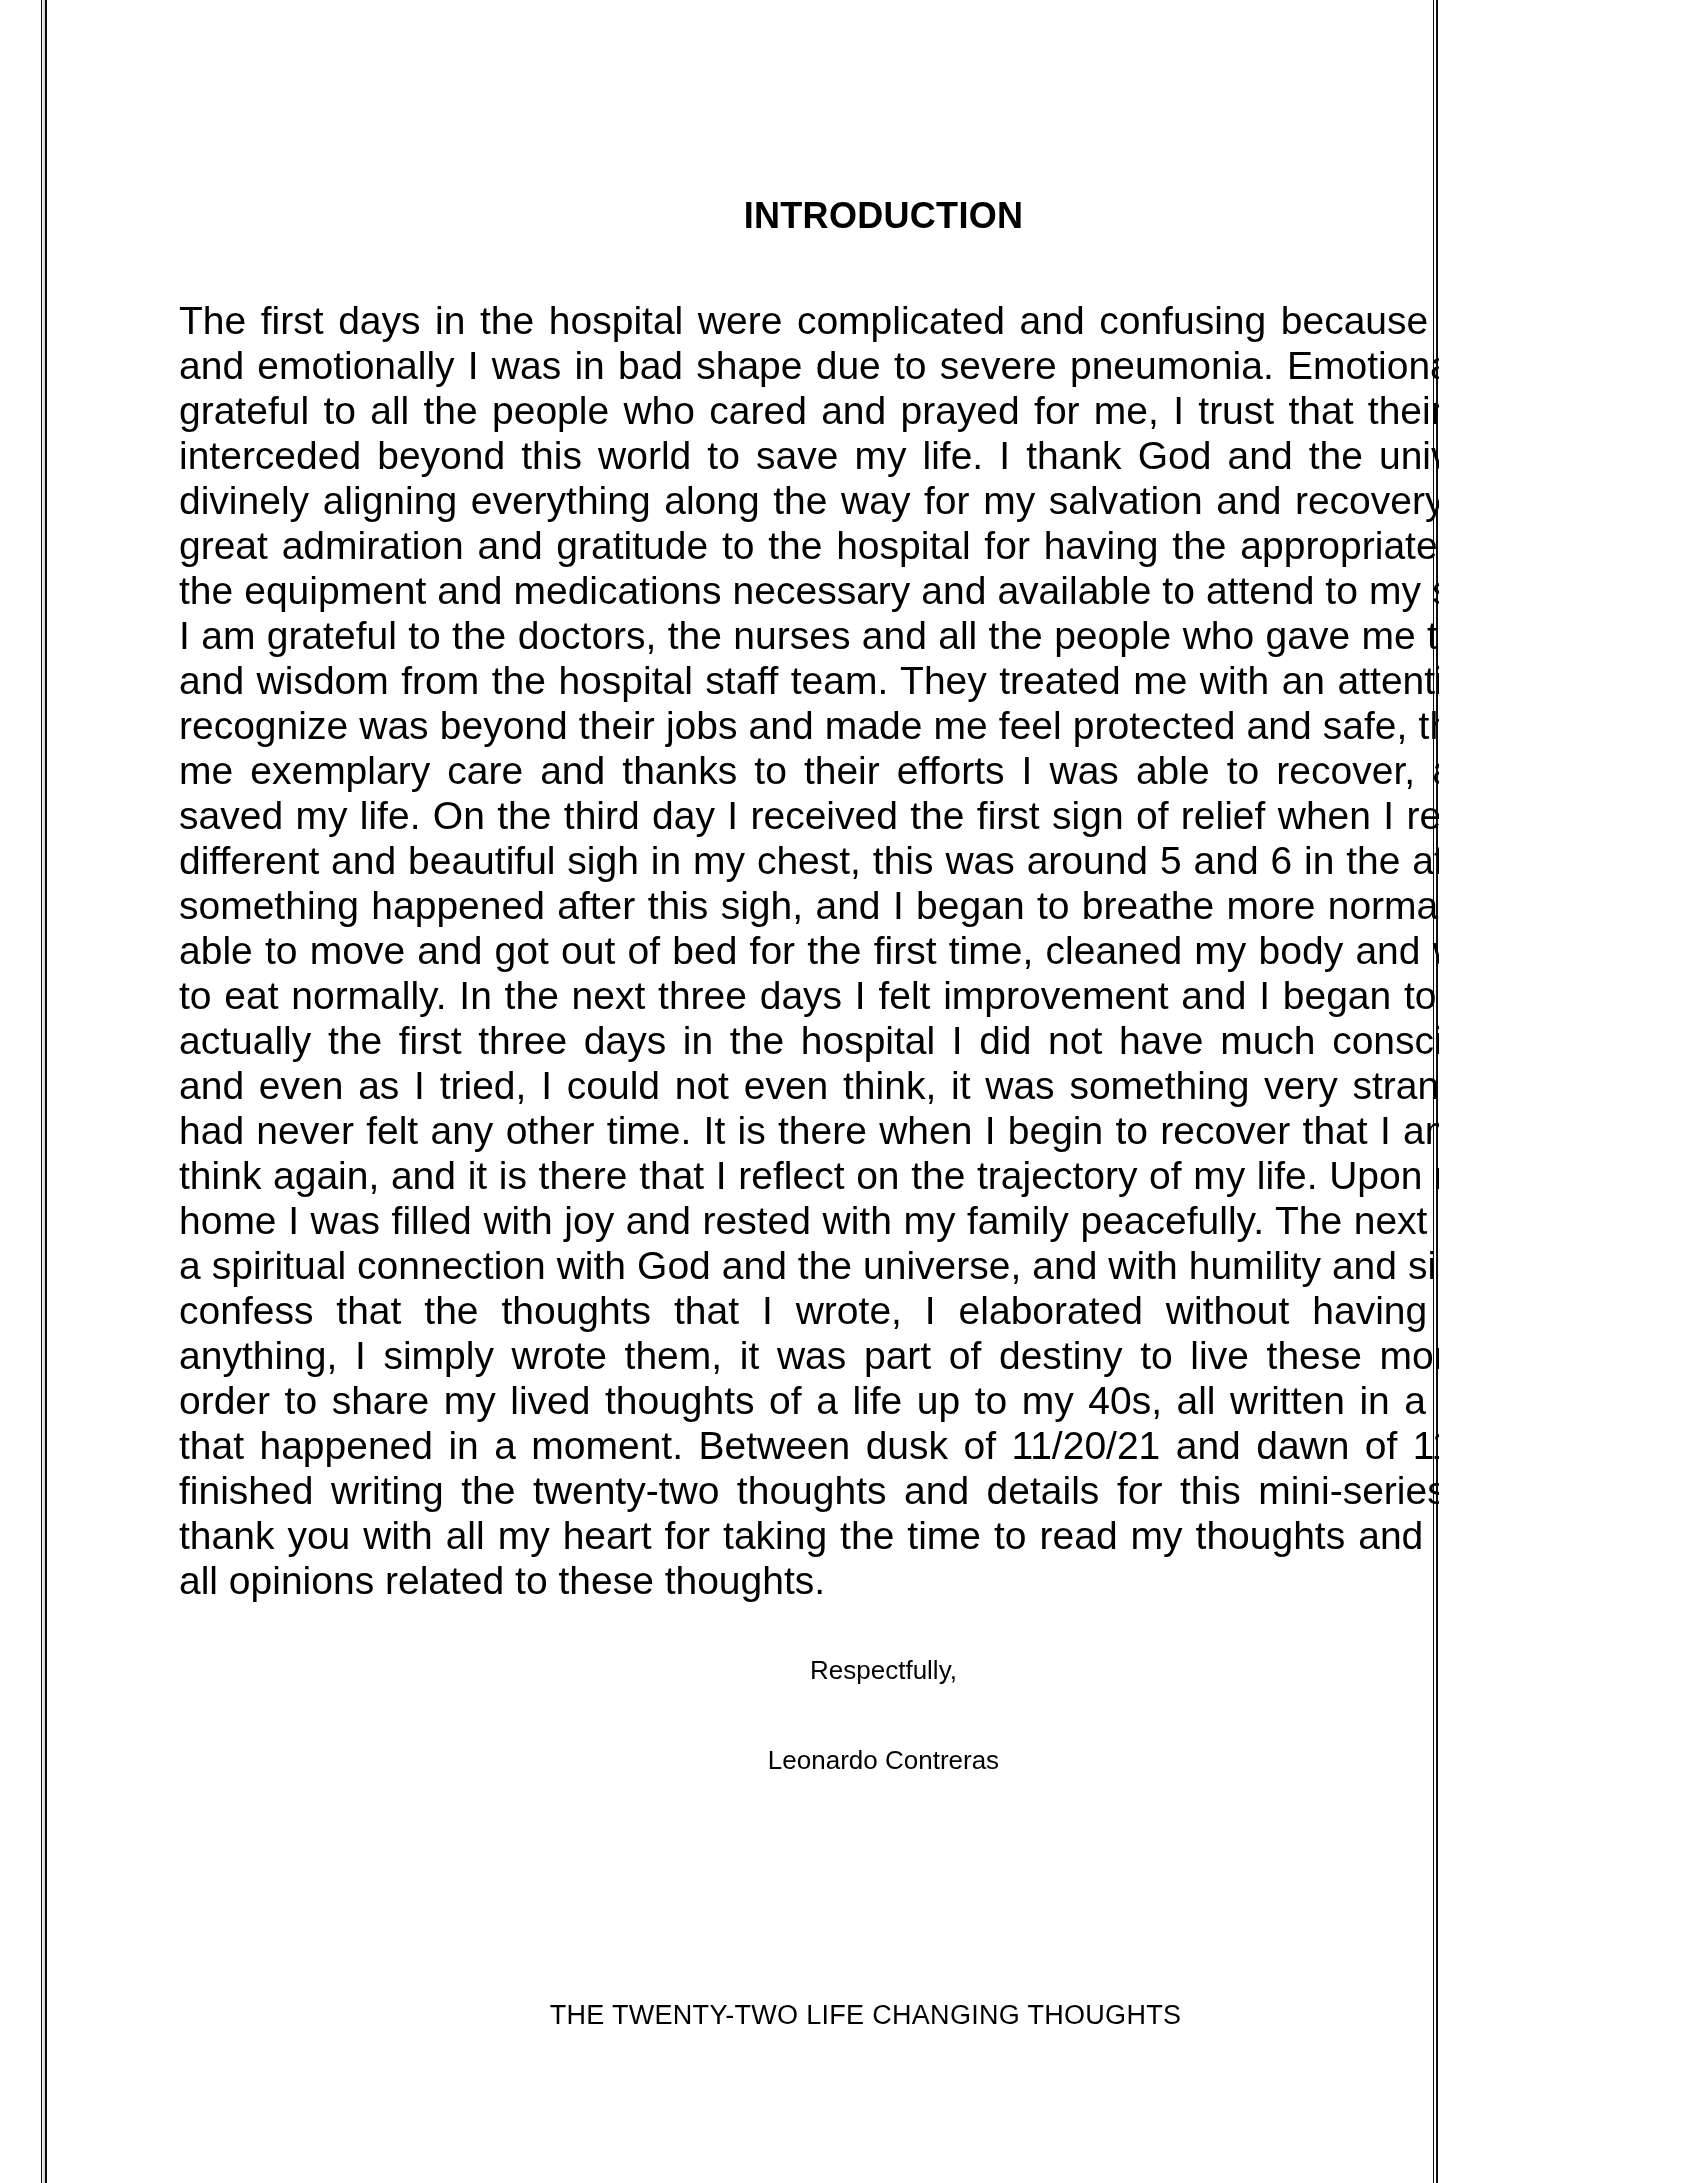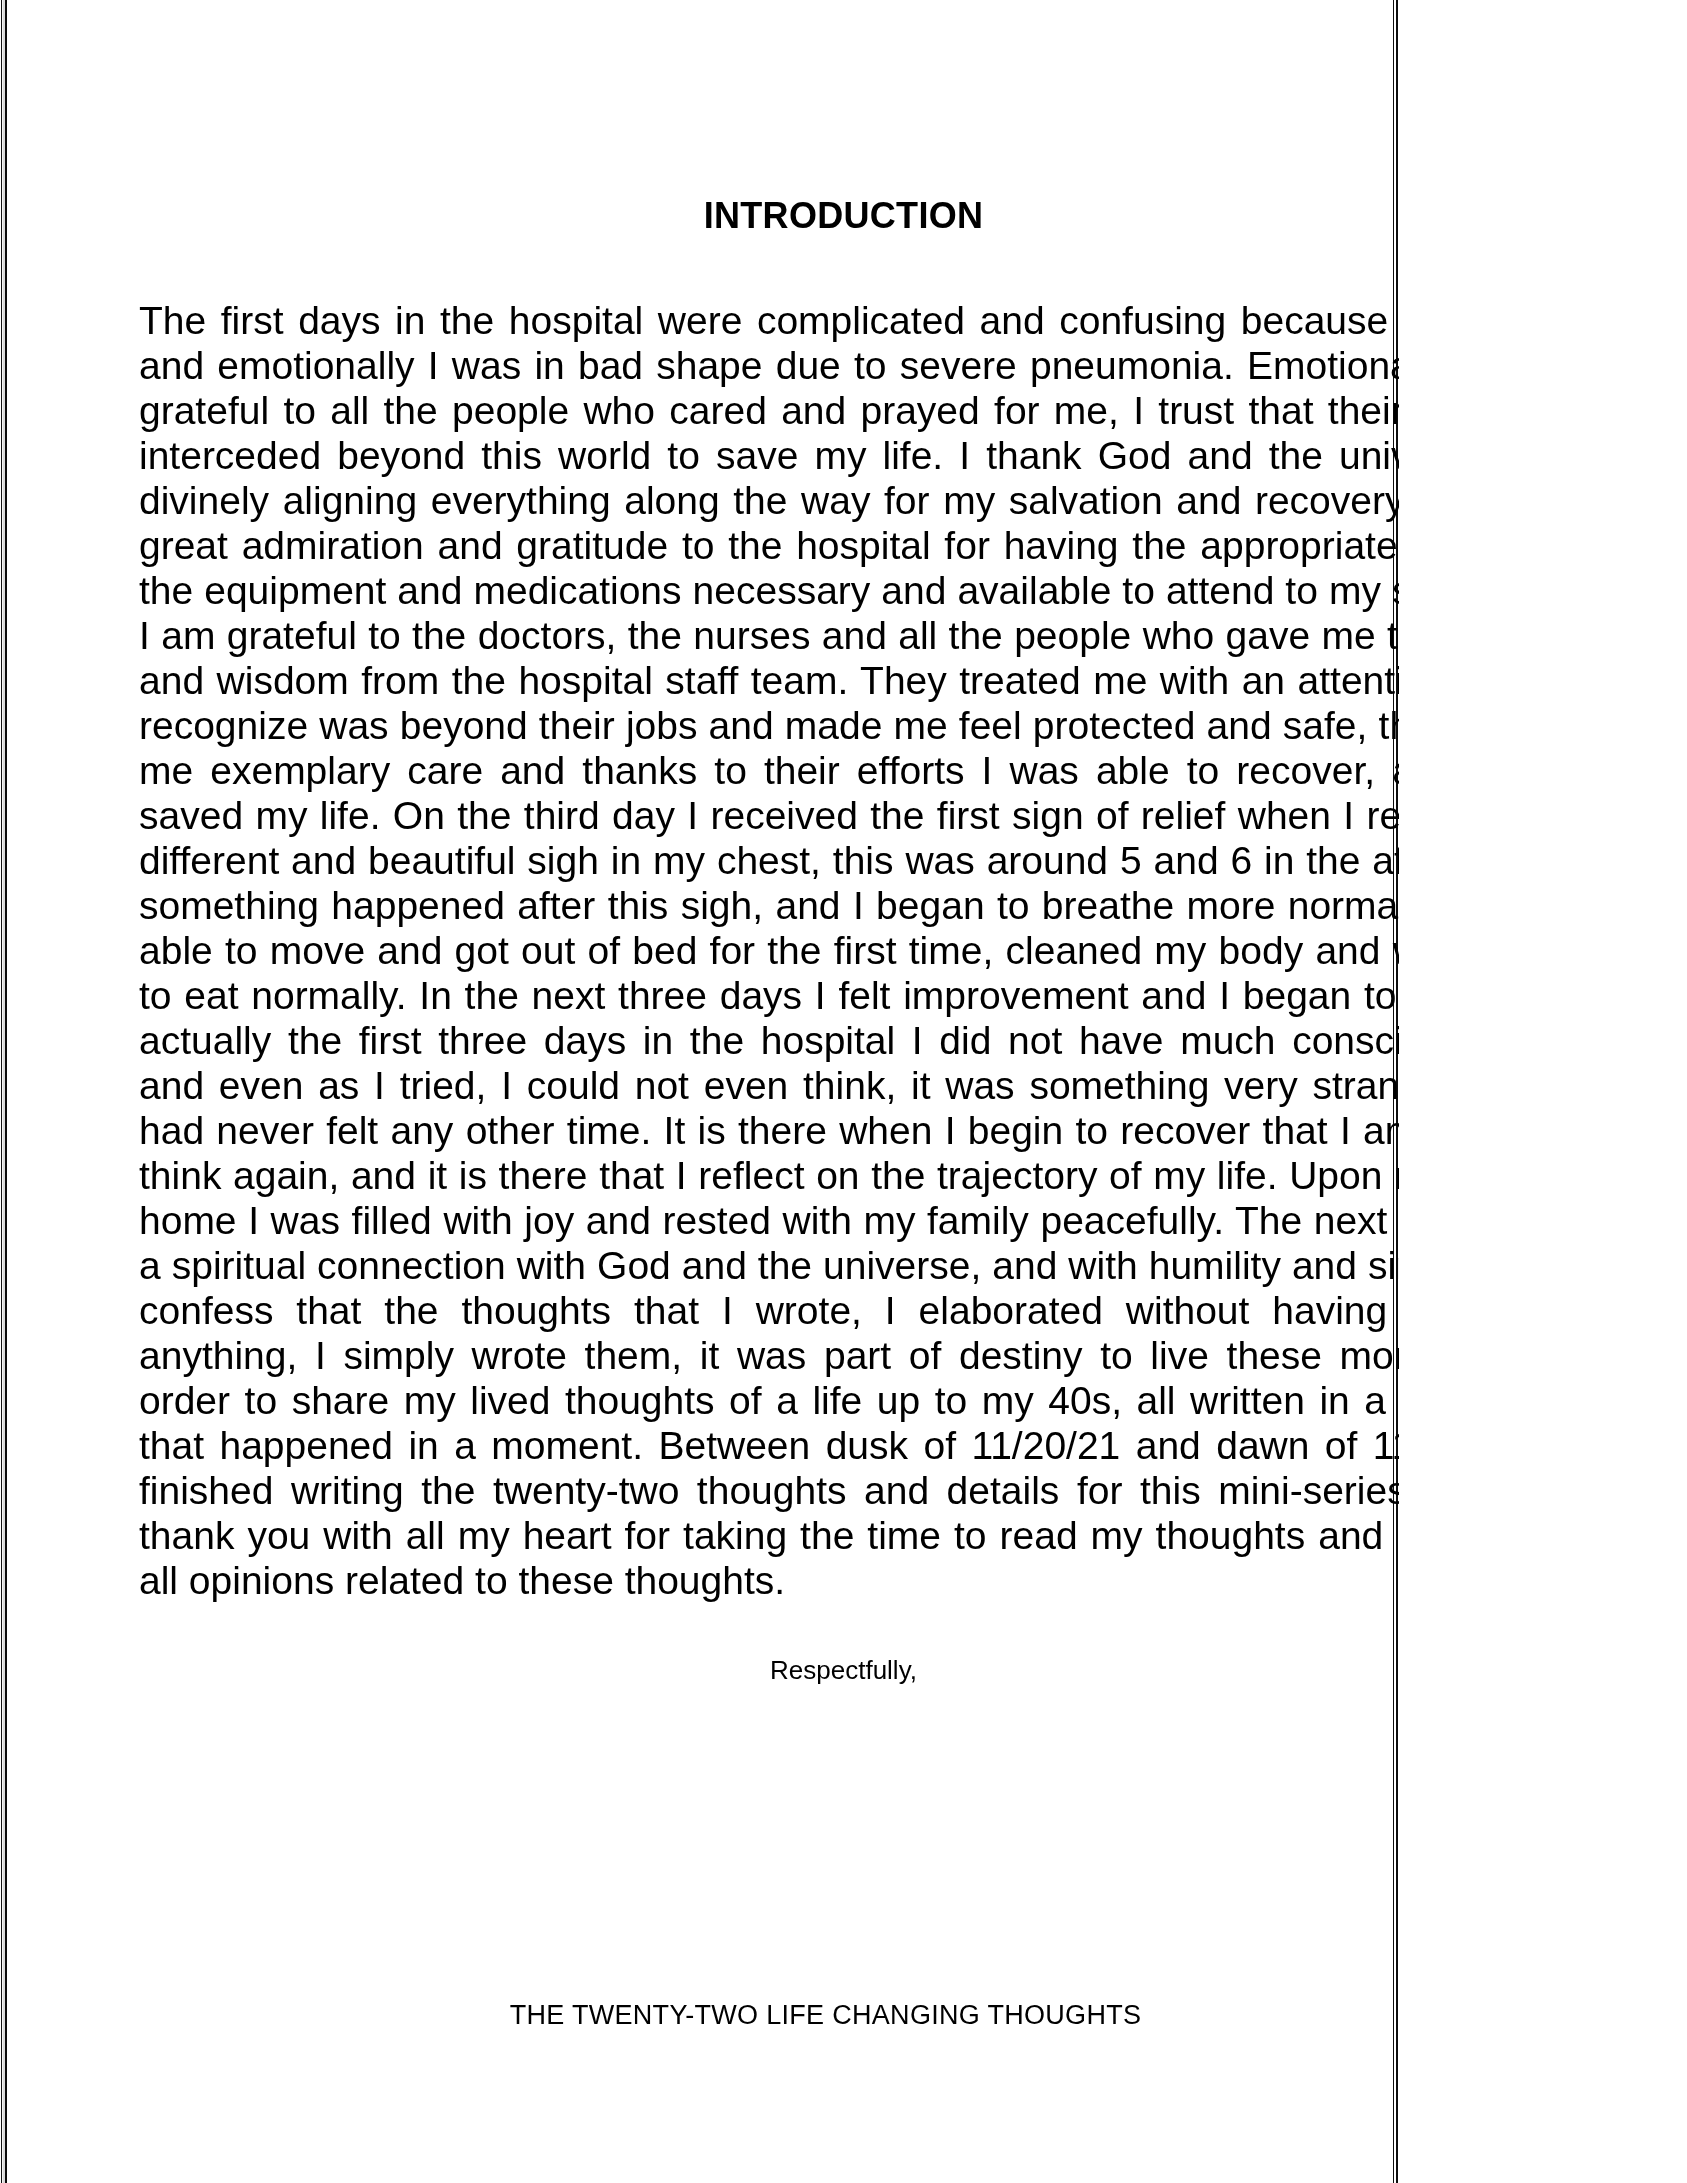--- a/index.html
+++ b/index.html
@@ -10,20 +10,21 @@
 
   .page {
     position: relative;
     width: 1399px;
     height: 2183px;
     background: #ffffff;
     box-sizing: border-box;
     overflow: hidden;
     font-family: "Liberation Sans", sans-serif;
     color: #000000;
+    margin-left: 40px;
   }
 
   
   .edge-border-left {
     position: absolute;
     top: 0;
     left: 0;
     width: 7.3px;
     height: 100%;
     background: linear-gradient(to right,
@@ -136,20 +137,21 @@
     <div class="body-block">
 
       <p class="body-paragraph">The first days in the hospital were complicated and confusing because mentally and emotionally I was in bad shape due to severe pneumonia. Emotionally, I am grateful to all the people who cared and prayed for me, I trust that their prayers interceded beyond this world to save my life. I thank God and the universe for divinely aligning everything along the way for my salvation and recovery. I share great admiration and gratitude to the hospital for having the appropriate staff, all the equipment and medications necessary and available to attend to my situation. I am grateful to the doctors, the nurses and all the people who gave me their help and wisdom from the hospital staff team. They treated me with an attention that I recognize was beyond their jobs and made me feel protected and safe, they gave me exemplary care and thanks to their efforts I was able to recover, and they saved my life. On the third day I received the first sign of relief when I received a different and beautiful sigh in my chest, this was around 5 and 6 in the afternoon, something happened after this sigh, and I began to breathe more normally, I was able to move and got out of bed for the first time, cleaned my body and was able to eat normally. In the next three days I felt improvement and I began to recover, actually the first three days in the hospital I did not have much consciousness and even as I tried, I could not even think, it was something very strange that I had never felt any other time. It is there when I begin to recover that I am able to think again, and it is there that I reflect on the trajectory of my life. Upon returning home I was filled with joy and rested with my family peacefully. The next day I felt a spiritual connection with God and the universe, and with humility and simplicity I confess that the thoughts that I wrote, I elaborated without having to think anything, I simply wrote them, it was part of destiny to live these moments in order to share my lived thoughts of a life up to my 40s, all written in a passage that happened in a moment. Between dusk of 11/20/21 and dawn of 11/21/21 I finished writing the twenty-two thoughts and details for this mini-series book. I thank you with all my heart for taking the time to read my thoughts and I respect all opinions related to these thoughts.</p>
 
       <div class="gap-line"></div>
 
       <p class="closing-line">Respectfully,</p>
 
       <div class="gap-line"></div>
 
+      <p class="closing-line">Leonardo Contreras</p>
 
     </div>
   </div>
 
   <div class="footer">
     <div class="page-number">2</div>
     <div class="running-title">THE TWENTY-TWO LIFE CHANGING THOUGHTS</div>
   </div>
 
 </div>

